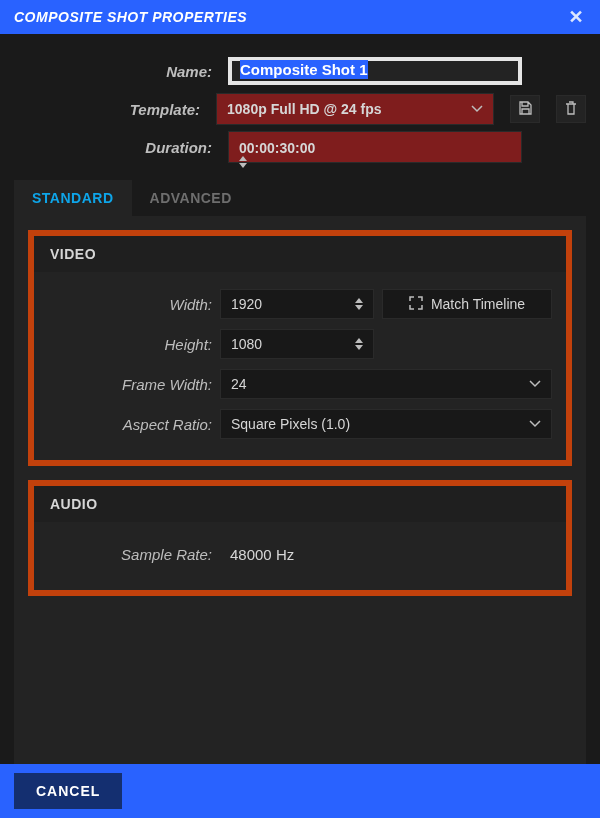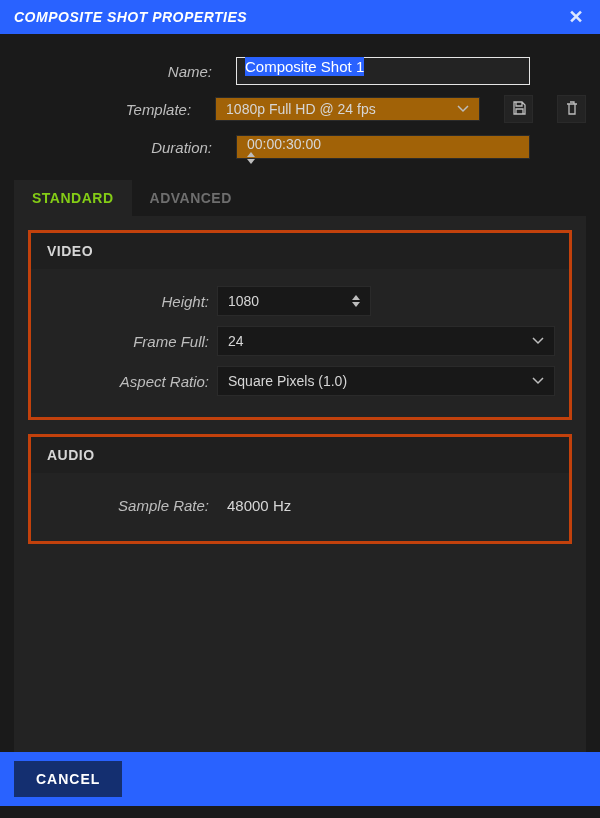--- a/index.html
+++ b/index.html
@@ -4,34 +4,34 @@
 <style>
   * { box-sizing: border-box; margin: 0; padding: 0; font-family: "Trebuchet MS", "Lucida Sans", Arial, sans-serif; }
   body { background: #1a1a1a; color: #bdbdbd; font-size: 14px; width: 600px; height: 818px; overflow: hidden; position: relative; }
 
   .titlebar { background: #2962ff; color: #fff; height: 34px; display: flex; align-items: center; padding: 0 12px 0 14px; font-weight: bold; letter-spacing: 0.5px; }
   .titlebar .title { flex: 1; font-size: 14px; font-style: italic; }
   .titlebar .close { color: #dce6ff; font-size: 18px; cursor: pointer; padding: 0 4px; }
 
   .body { background: #1a1a1a; padding: 18px 14px 10px 14px; }
 
-  .form-row { display: flex; align-items: center; height: 38px; gap: 24px; }
+  .form-row { display: flex; align-items: center; height: 38px; gap: 16px; font-weight: bold; }
   .form-label { width: 198px; text-align: right; color: #bdbdbd; font-size: 15px; font-style: italic; }
 
   .text-input {
-    background: #232323; border: 1px solid #e5e5e5; color: #fff; height: 28px; width: 294px;
+    background: #232323; border: 4px solid #e5e5e5; color: #fff; height: 28px; width: 294px;
     padding: 0 8px; font-size: 15px; outline: none;
   }
   .text-input::selection { background: #2962ff; color: #fff; }
   .text-input.highlight { color: #fff; }
   .text-input .sel { background: #2962ff; padding: 1px 0; }
 
   .field-box {
-    background: #a16207; border: 1px solid #2a2a2a; color: #d6d6d6; height: 24px;
-    display: flex; align-items: center; padding: 0 10px; position: relative;
+    background: #7f1d1d; border: 1px solid #2a2a2a; color: #d6d6d6; height: 32px;
+    display: flex; align-items: center; padding: 8px 10px; position: relative;
   }
   .dropdown { width: 294px; cursor: pointer; }
   .dropdown .caret { margin-left: auto; }
   .caret svg { display: block; }
 
   .icon-btn {
     background: #232323; border: 1px solid #2a2a2a; width: 32px; height: 28px;
     display: flex; align-items: center; justify-content: center; cursor: pointer;
   }
 
@@ -41,43 +41,43 @@
   .stepper .tri { width: 0; height: 0; border-left: 4px solid transparent; border-right: 4px solid transparent; }
   .stepper .up { border-bottom: 5px solid #bdbdbd; }
   .stepper .down { border-top: 5px solid #bdbdbd; }
 
   .tabs-area { margin-top: 14px; }
   .tab-strip { display: flex; }
   .tab {
     padding: 10px 18px; font-weight: bold; letter-spacing: 0.5px; font-size: 14px;
     background: #1a1a1a; color: #6e6e6e; cursor: pointer;
   }
-  .tab.active { background: #232323; color: #84cc16; }
+  .tab.active { background: #232323; color: #0ea5e9; }
 
   .tab-content { background: #232323; padding: 14px 14px; min-height: 555px;}
 
-  .section { border: 3px solid #c2410c; margin-bottom: 14px; }
+  .section { border: 6px solid #c2410c; margin-bottom: 14px; }
   .section-header { background: #1f1f1f; padding: 10px 16px; font-weight: bold; color: #d6d6d6; letter-spacing: 0.5px; font-size: 14px; }
   .section-body { padding: 12px 14px 16px 14px; }
 
   .inner-row { display: flex; align-items: center; height: 40px; gap: 8px; }
   .inner-label { width: 164px; text-align: right; font-style: italic; font-size: 15px; color: #bdbdbd; }
   .inner-field { background: #181818; border: 1px solid #2a2a2a; height: 30px; display: flex; align-items: center; padding: 0 10px; color: #d6d6d6; position: relative; }
   .inner-numeric { width: 154px; }
   .inner-dropdown { flex: 1; cursor: pointer; }
 
   .match-btn {
     background: #181818; border: 1px solid #2a2a2a; height: 30px; flex: 1;
     display: flex; align-items: center; justify-content: center; gap: 8px; color: #d6d6d6; cursor: pointer;
   }
 
   .static-value { color: #d6d6d6; font-size: 15px; padding-left: 10px; }
 
   .button-bar {
-    position: absolute; bottom: 12px; left: 0; right: 0; height: 54px;
+    position: absolute; bottom: 0; left: 0; right: 0; height: 54px;
     background: #2962ff; display: flex; align-items: center; padding: 0 14px; gap: 10px;
   }
   .big-btn {
     background: #142f70; color: #fff; font-weight: bold; letter-spacing: 1px;
     border: none; height: 36px; padding: 0 22px; min-width: 90px; font-size: 14px; cursor: pointer;
     display: flex; align-items: center; justify-content: center;
   }
   .spacer { flex: 1; }
 
   svg { stroke: #bdbdbd; fill: none; }
@@ -141,34 +141,52 @@
       <div class="tab active">STANDARD</div>
       <div class="tab">ADVANCED</div>
     </div>
 
     <div class="tab-content">
 
       <div class="section">
         <div class="section-header">VIDEO</div>
         <div class="section-body">
 
+          <div class="inner-row">
+            <div class="inner-label">Width:</div>
+            <div class="inner-field inner-numeric">
+              <span style="flex:1">1920</span>
+              <div class="stepper">
+                <div class="tri up"></div>
+                <div class="tri down"></div>
+              </div>
+            </div>
+            <div class="match-btn">
+              <span>
+                <svg width="14" height="14">
+                    <path d="M1 5 V1 H5 M9 1 H13 V5 M13 9 V13 H9 M5 13 H1 V9" stroke-width="1.5"></path>
+                  </svg>
+              </span>
+              <span>Match Timeline</span>
+            </div>
+          </div>
 
           <div class="inner-row">
             <div class="inner-label">Height:</div>
             <div class="inner-field inner-numeric">
               <span style="flex:1">1080</span>
               <div class="stepper">
                 <div class="tri up"></div>
                 <div class="tri down"></div>
               </div>
             </div>
           </div>
 
           <div class="inner-row">
-            <div class="inner-label">Frame Full:</div>
+            <div class="inner-label">Frame Width:</div>
             <div class="inner-field inner-dropdown">
               <span style="flex:1">24</span>
               <span class="caret">
                 <svg width="12" height="8">
                     <path d="M1 1 L6 6 L11 1" stroke-width="1.5"></path>
                   </svg>
               </span>
             </div>
           </div>
 

